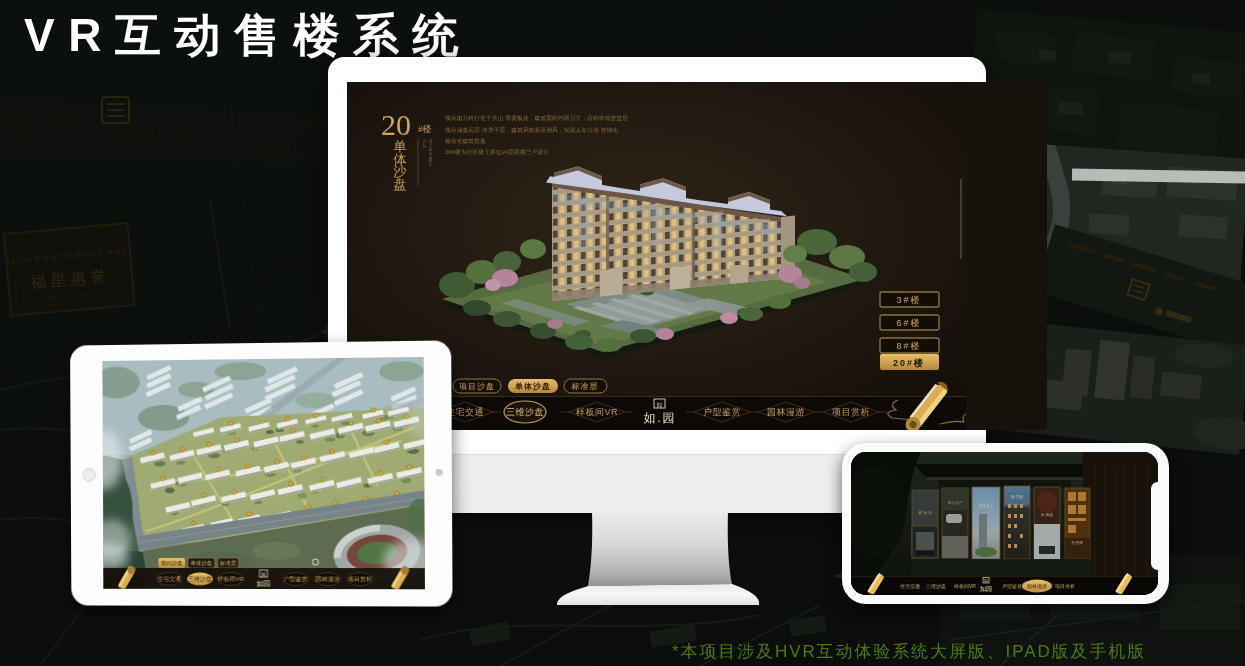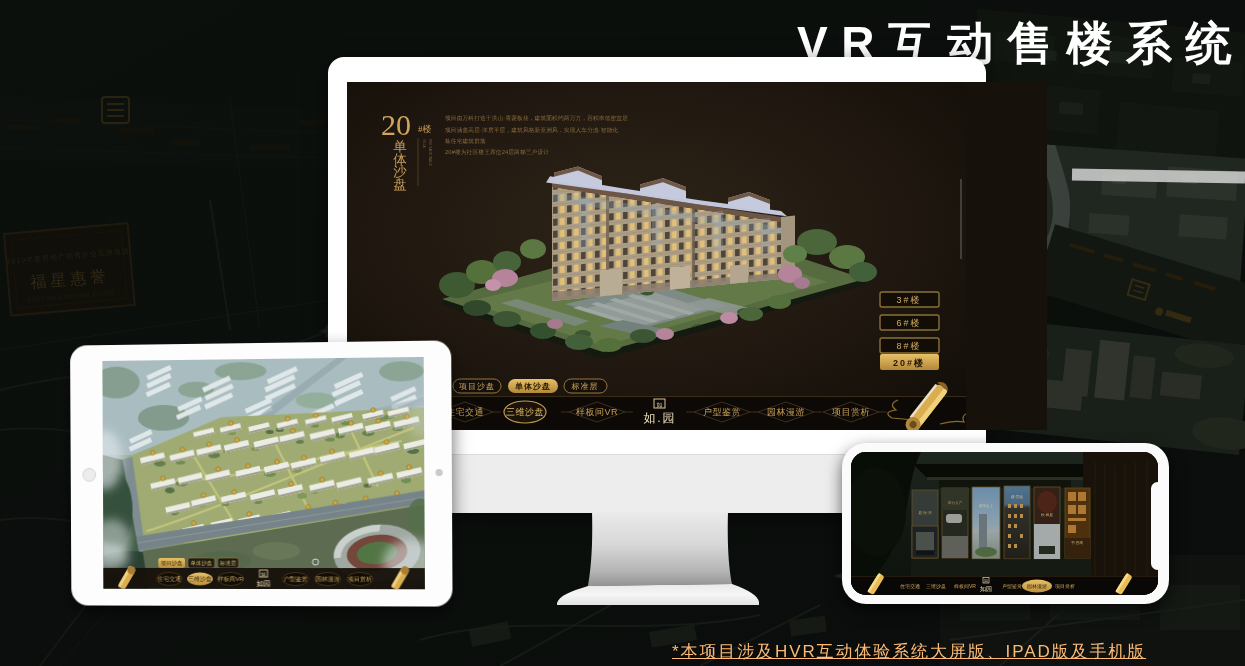--- a/index.html
+++ b/index.html
@@ -156,22 +156,22 @@
       <rect x="470" y="625" width="40" height="18" transform="rotate(-12 490 634)"></rect>
       <rect x="650" y="628" width="46" height="16" transform="rotate(-10 673 636)"></rect>
       <rect x="790" y="618" width="36" height="16" transform="rotate(-8 808 626)"></rect>
     </g>
 
     <path d="M845,565 l3,8 l8,3 l-8,3 l-3,8 l-3,-8 l-8,-3 l8,-3 Z" fill="#2c3029" opacity="0.8"></path>
     <path d="M327,323 l2,6 l6,2 l-6,2 l-2,6 l-2,-6 l-6,-2 l6,-2 Z" fill="#272b24" opacity="0.7"></path>
   </svg>
 </div>
 
-<div class="abs" style="left:0;top:0px;width:1245px;text-align:right;color:#ffffff;
-     font-size:46px;font-weight:bold;letter-spacing:13.5px;line-height:56px;padding-top:15px;padding-left:24px;width:1221px!important;">VR互动售楼系统</div>
+<div class="abs" style="left:0;top:0px;width:1245px;text-align:left;color:#ffffff;
+     font-size:46px;font-weight:bold;letter-spacing:13.5px;line-height:56px;padding-top:7px;padding-left:24px;width:1221px!important;">VR互动售楼系统</div>
 
 <div class="abs" id="monitor" style="left:328px;top:57px;width:658px;height:455px;">
 
   <div class="abs" style="left:0;top:0;width:658px;height:455px;background:#ffffff;border-radius:16px;box-shadow:0 6px 22px rgba(0,0,0,0.55);"></div>
 
   <div class="abs" style="left:0;top:397px;width:658px;height:58px;background:#ededee;border-radius:0 0 14px 14px;border-top:1px solid #dcdcdc;"></div>
 
   <div class="abs" id="mscreen" style="left:19px;top:25px;width:700px;height:348px;background:#17110b;overflow:hidden;">
   <svg width="619" height="348" viewBox="0 0 619 348">
     <defs>
@@ -977,14 +977,14 @@
         <rect x="-11" y="-3.5" width="22" height="7" rx="3" fill="#e9bd58"></rect>
         <rect x="-11" y="-3.5" width="22" height="2.5" rx="1" fill="#f7dc8c"></rect>
       </g>
     </g>
   </svg>
   </div>
 
   <div class="abs" style="left:309px;top:39px;width:13px;height:88px;background:#fbfbfb;border-radius:7px;"></div>
 </div>
 
-<div class="abs" style="left:672px;top:640px;width:573px;color:#fdba74;font-size:17px;
-     letter-spacing:1.9px;text-decoration:underline;">*本项目涉及HVR互动体验系统大屏版、IPAD版及手机版</div>
+<div class="abs" style="left:672px;top:640px;width:573px;color:#4d7c0f;font-size:17px;
+     letter-spacing:1.9px;">*本项目涉及HVR互动体验系统大屏版、IPAD版及手机版</div>
 
 </body></html>

